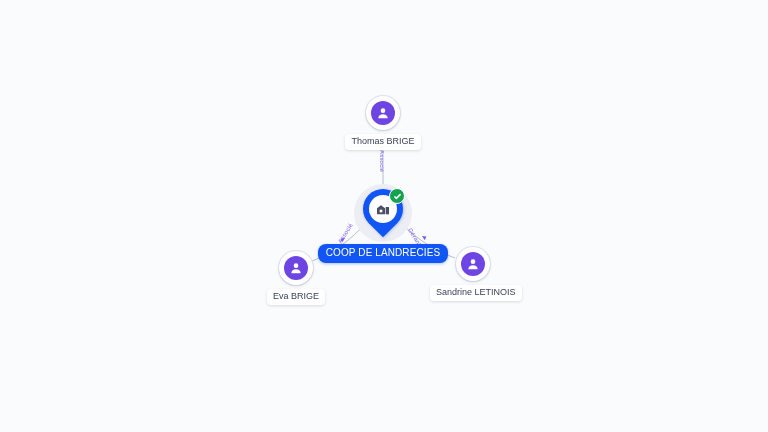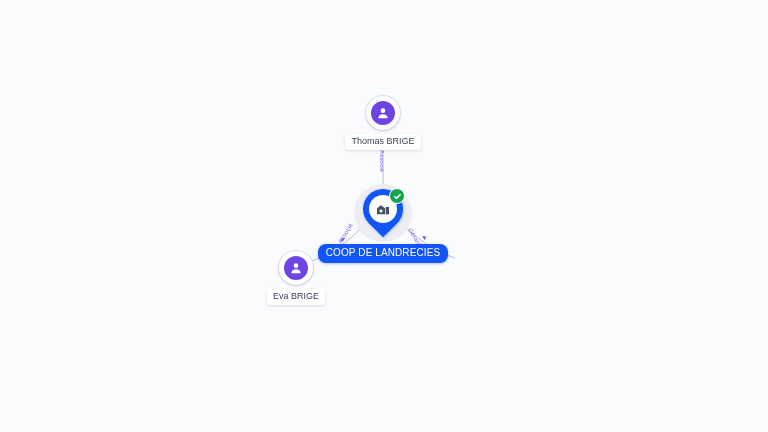--- a/index.html
+++ b/index.html
@@ -211,20 +211,31 @@
       <div class="avatar-disc">
         <svg width="14" height="14" viewBox="0 0 24 24" fill="#ffffff">
           <circle cx="12" cy="8" r="4"></circle>
           <path d="M4 21c0-4.4 3.6-7 8-7s8 2.6 8 7z"></path>
         </svg>
       </div>
     </div>
     <span class="node-chip">Eva BRIGE</span>
   </div>
 
+  <div class="person-node" style="left:473px; top:247px;">
+    <div class="avatar-ring">
+      <div class="avatar-disc">
+        <svg width="14" height="14" viewBox="0 0 24 24" fill="#ffffff">
+          <circle cx="12" cy="8" r="4"></circle>
+          <path d="M4 21c0-4.4 3.6-7 8-7s8 2.6 8 7z"></path>
+        </svg>
+      </div>
+    </div>
+    <span class="node-chip">Sandrine LETINOIS</span>
+  </div>
 
   <div id="company-node" style="left:383px; top:184px;">
     <div class="pin-halo">
       <div class="pin-wrap">
         <div class="pin-shape"></div>
         <div class="pin-inner">
           <svg width="16" height="16" viewBox="0 0 24 24" fill="#4a4f63">
             <path d="M3 20V11l6-4.5L15 11v9H3z"></path>
             <path d="M16 20V9h5v11h-5z"></path>
             <rect x="7" y="13" width="4" height="4" fill="#ffffff"></rect>

